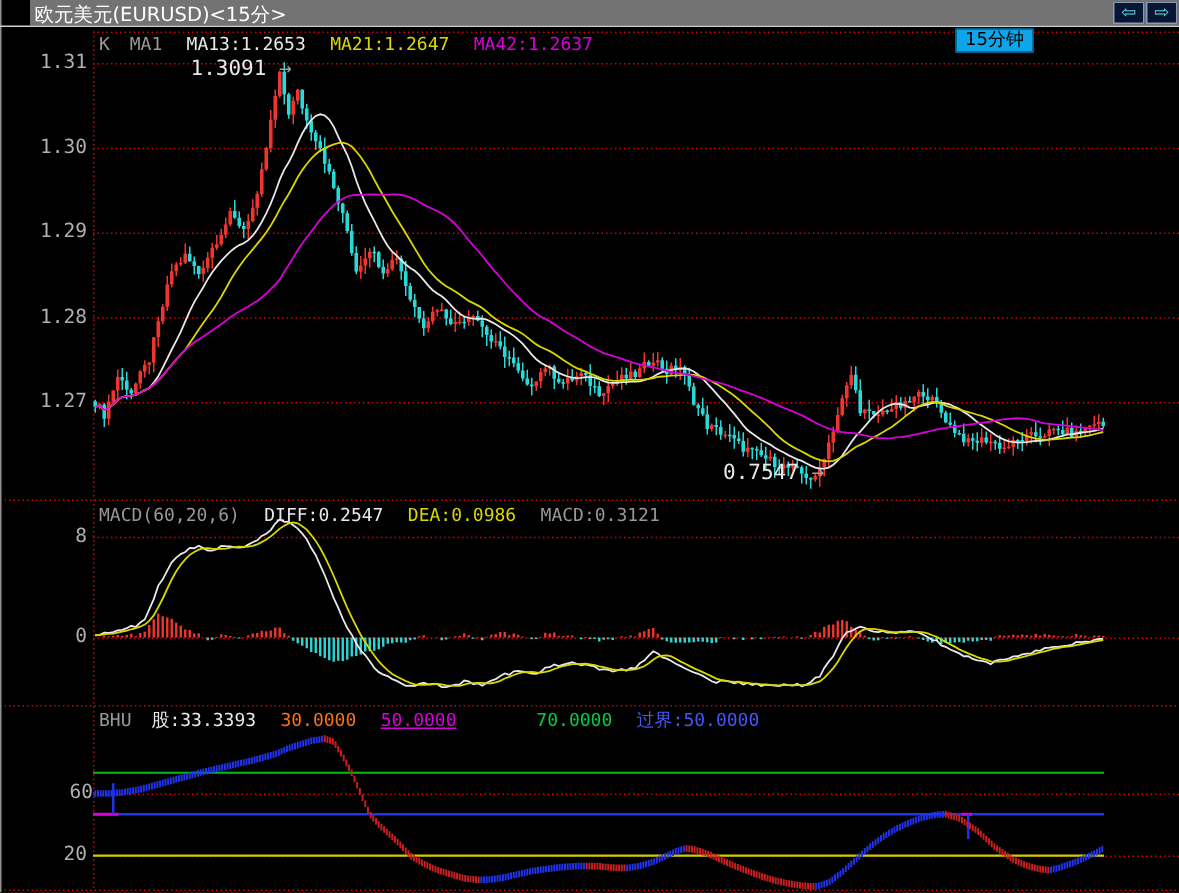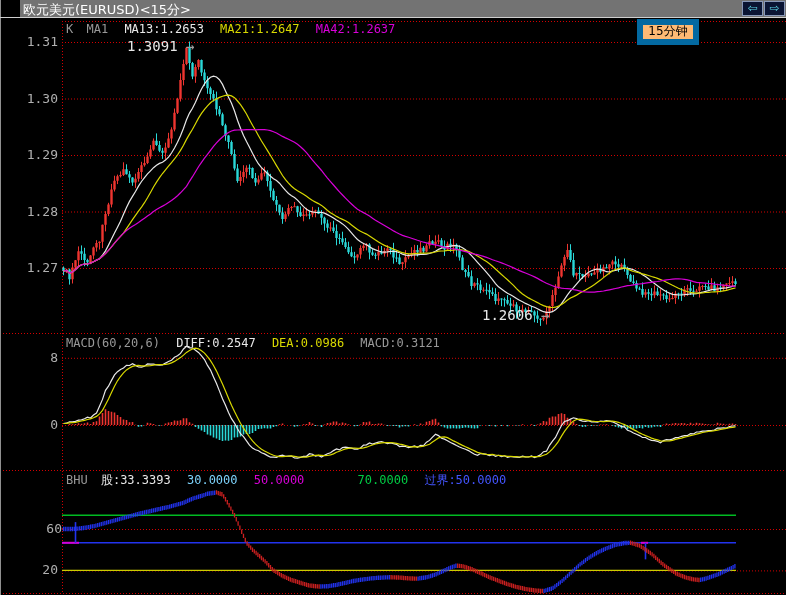--- a/index.html
+++ b/index.html
@@ -8,22 +8,22 @@
   .abs{position:absolute;}
   #titlebar{left:0;top:0;width:786px;height:17px;background:#737373;margin-left:20px;}
   #title{left:3px;top:1px;color:#fff;font:13px "DejaVu Sans",sans-serif;white-space:nowrap;}
   #title-sep{left:0;top:17px;width:786px;height:1px;background:#cfcfcf;}
   #left-edge{left:0;top:0;width:1px;height:595px;background:#909090;}
   .navbtn{width:21px;height:15px;top:1px;background:#0a1433;border:1px solid #8898b8;
           color:#5fd8e8;font:12px "DejaVu Sans",sans-serif;line-height:13px;text-align:center;
           box-sizing:border-box;padding:0;cursor:pointer;}
   #btn-prev{left:742px;}
   #btn-next{left:764px;}
-  #period-badge{left:637px;top:19px;width:50px;height:14px;background:#fdba74;color:#000;
-          border:6px solid #0369a1;font:12px "DejaVu Sans",sans-serif;line-height:13px;text-align:center;}
+  #period-badge{left:637px;top:19px;width:50px;height:14px;background:#0ea5e9;color:#000;
+          border:1px solid #0369a1;font:12px "DejaVu Sans",sans-serif;line-height:13px;text-align:center;}
   .hdr{white-space:nowrap;font:12px "DejaVu Sans Mono",monospace;}
   .hdr span{margin-right:9px;}
   #main-hdr{left:66px;top:22px;}
   #macd-hdr{left:66px;top:336px;}
   #bhu-hdr{left:66px;top:472px;}
   .lbl{position:absolute;color:#b0b0b0;font:13px "DejaVu Sans Mono",monospace;
        width:58px;text-align:right;}
   .ann{position:absolute;color:#e8e8e8;font:14px "DejaVu Sans Mono",monospace;white-space:nowrap;}
   .ann .arrow{color:#a0a0a0;}
   .overlay{position:absolute;left:62px;width:724px;background:transparent;}
@@ -98,32 +98,32 @@
   <div class="abs hdr" id="macd-hdr">
     <span style="color:#989898;">MACD(60,20,6)</span>
     <span style="color:#e8e8e8;">DIFF:0.2547</span>
     <span style="color:#d8d800;">DEA:0.0986</span>
     <span style="color:#989898;">MACD:0.3121</span>
   </div>
 
   <div class="abs hdr" id="bhu-hdr">
     <span style="color:#989898;margin-right:6px;">BHU</span>
     <span style="color:#e8e8e8;">股:33.3393</span>
-    <span style="color:#7dd3fc;">30.0000</span>
-    <span style="color:#d800d8;">50.0000</span>
+    <span style="color:#f97316;">30.0000</span>
+    <span style="color:#d800d8;text-decoration:underline;">50.0000</span>
     <span style="color:#00cc44;margin-left:37px;">70.0000</span>
     <span style="color:#4455ff;">过界:50.0000</span>
   </div>
 
   <div class="ann" style="left:127px;top:38px;">
     <span>1.3091</span>
     <span class="arrow">→</span>
   </div>
   <div class="ann" style="left:482px;top:307px;">
-    <span>1.2606</span>
+    <span>0.7547</span>
     <span class="arrow">→</span>
   </div>
 
   <div id="labels">
       <div class="lbl" style="top: 34px; left: 0px;">1.31</div>
       <div class="lbl" style="top: 90.5px; left: 0px;">1.30</div>
       <div class="lbl" style="top: 147px; left: 0px;">1.29</div>
       <div class="lbl" style="top: 203.5px; left: 0px;">1.28</div>
       <div class="lbl" style="top: 260px; left: 0px;">1.27</div>
       <div class="lbl" style="top: 349.8px; left: 0px;">8</div>

